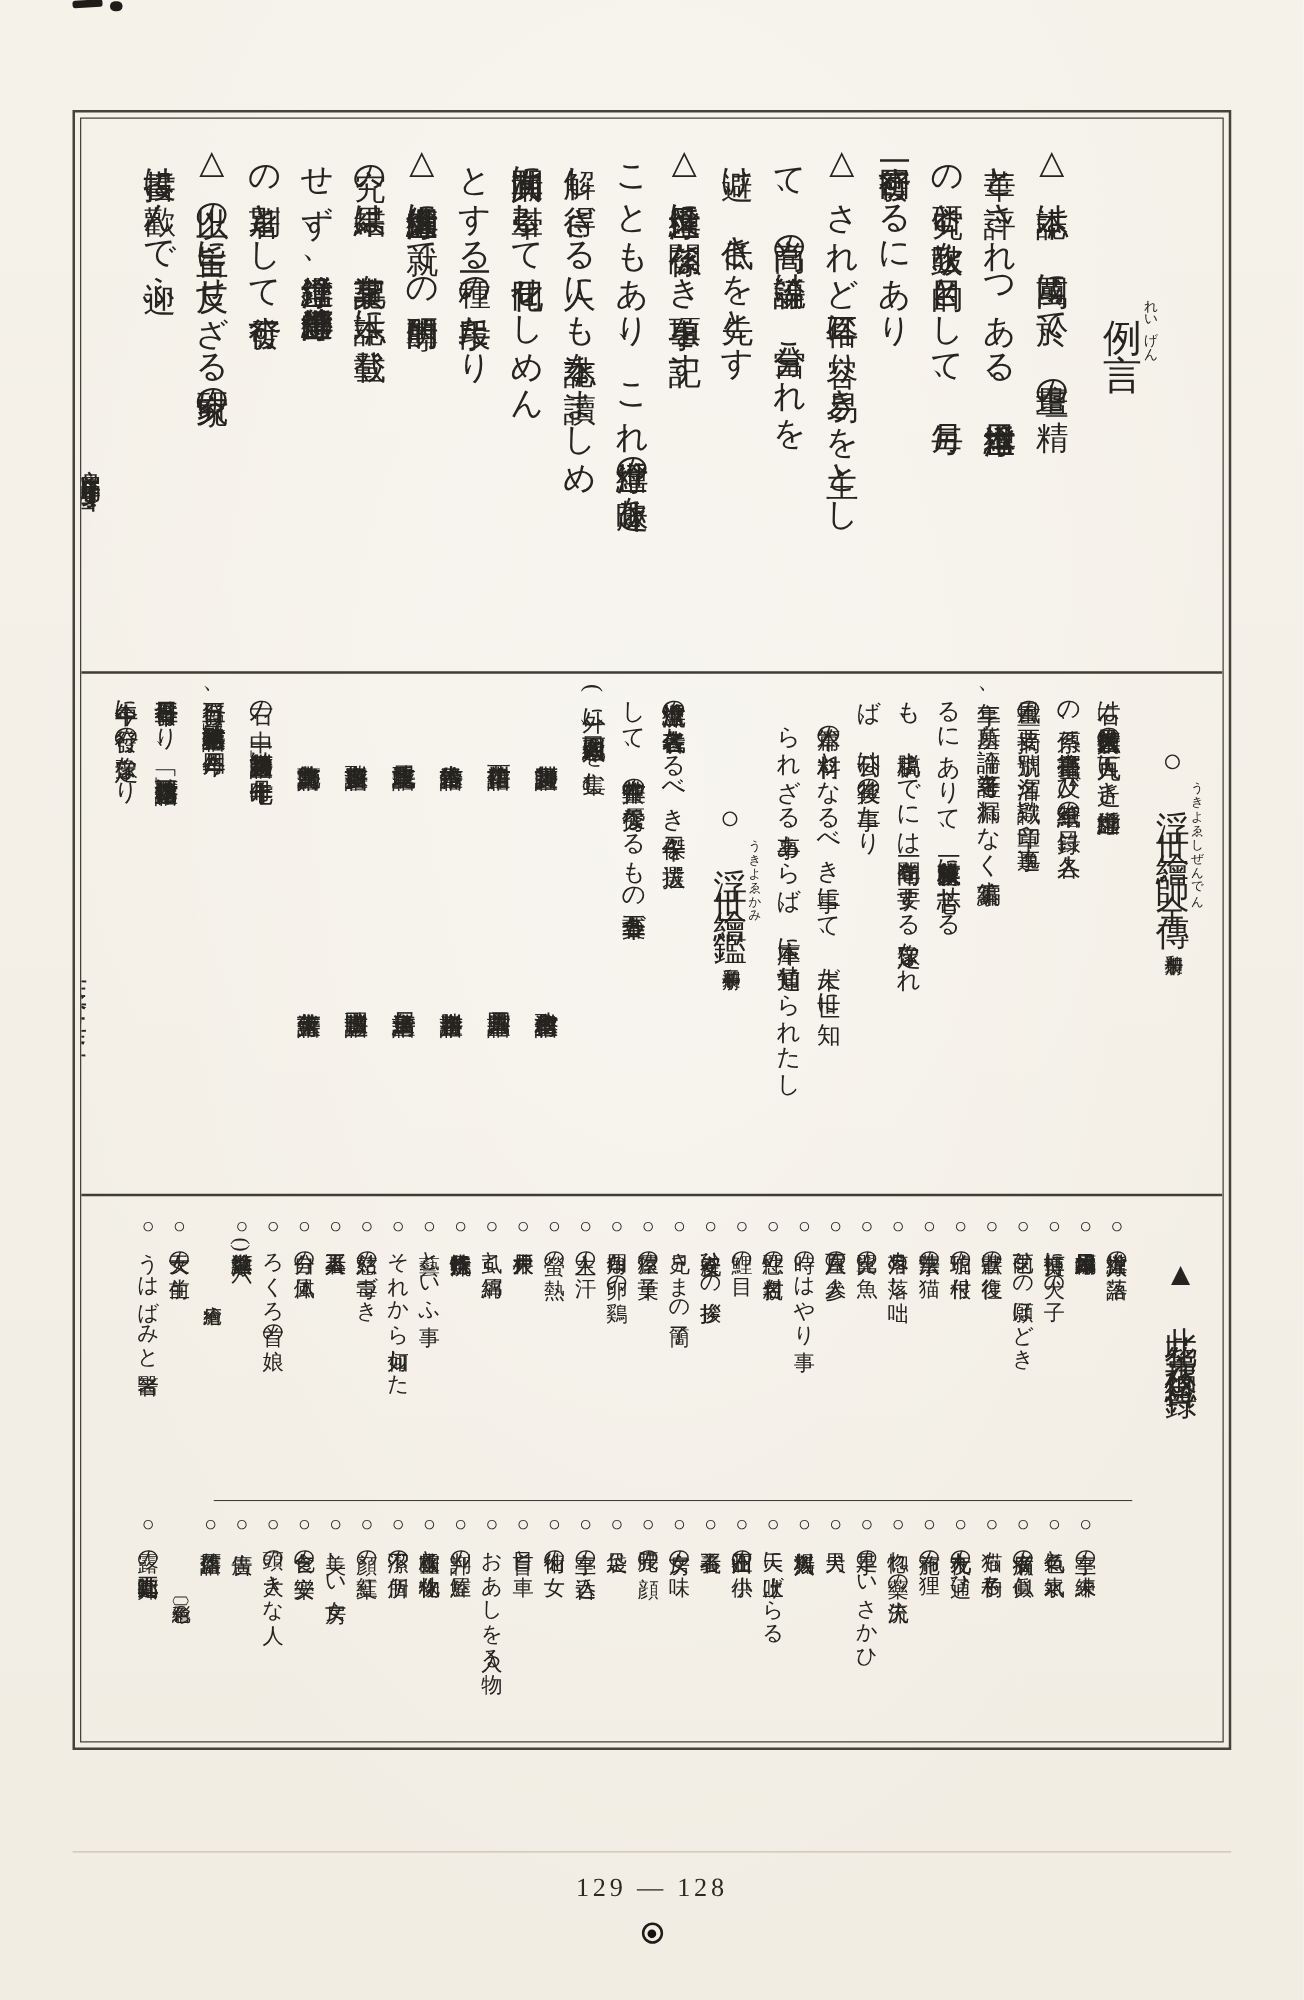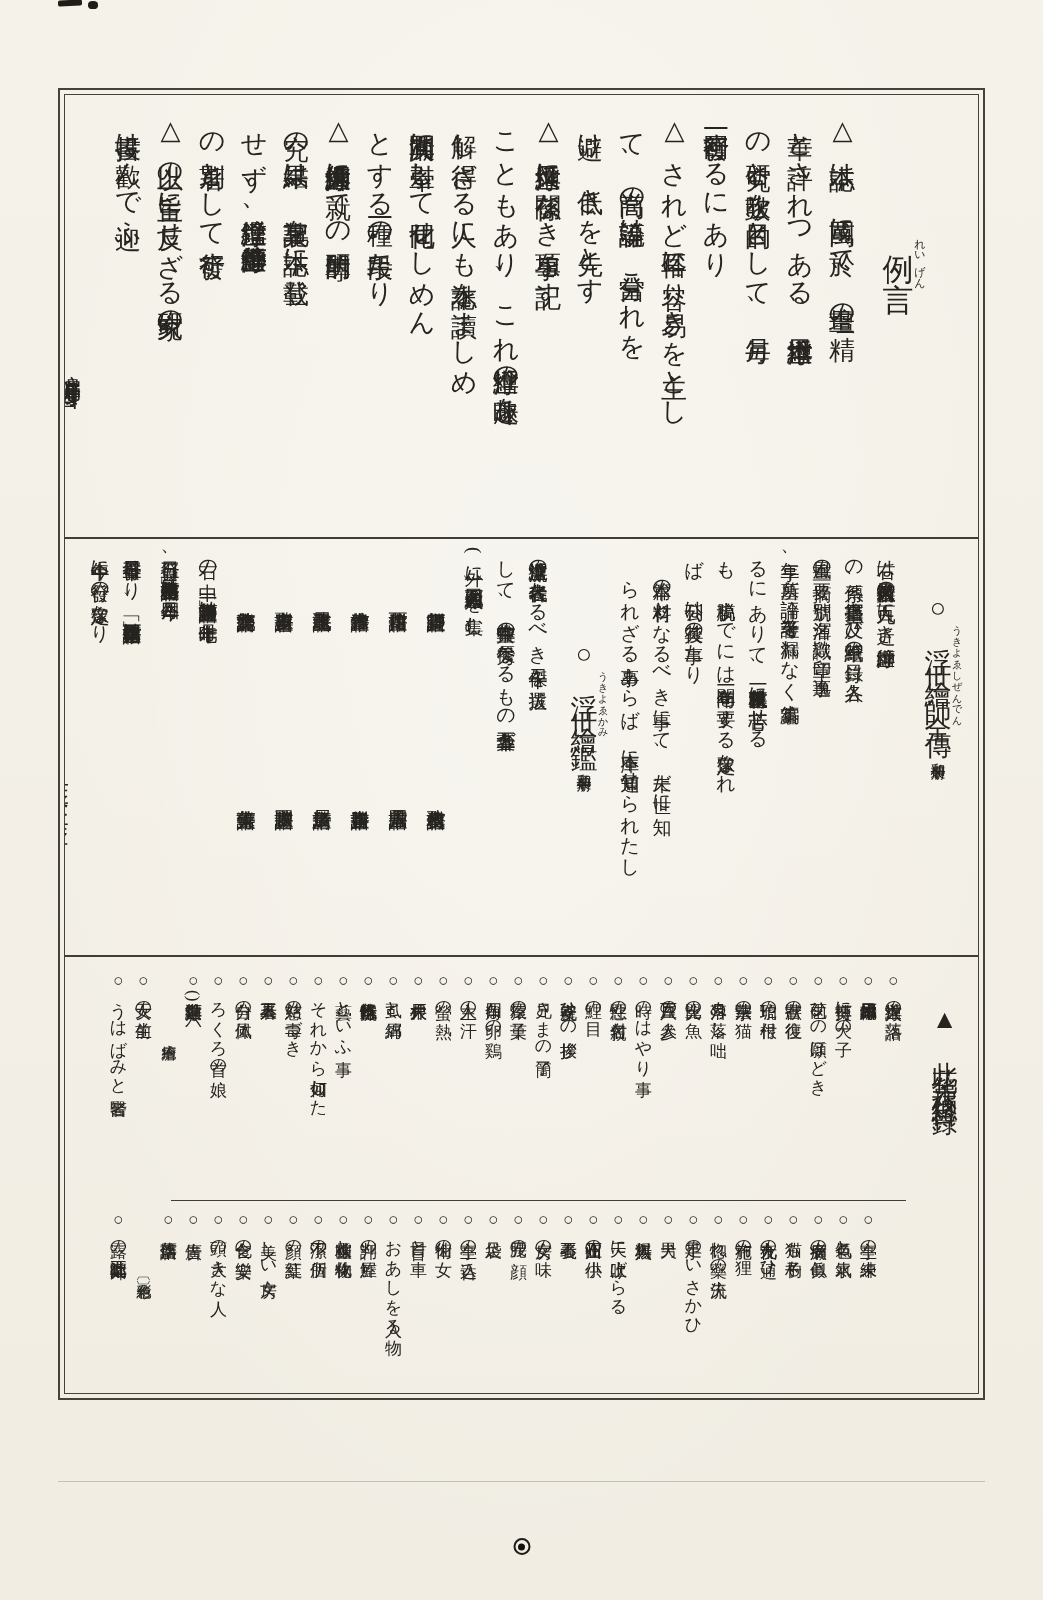--- a/index.html
+++ b/index.html
@@ -453,15 +453,16 @@
               </div>
               </div>
           </div>
         </div>
       </section>
 
     </div>
   </div>
 
   <div class="fold-line"></div>
+  <div class="footer-pages">129 — 128</div>
   <div class="bullseye"></div>
 
 </div>
 
 </body></html>

